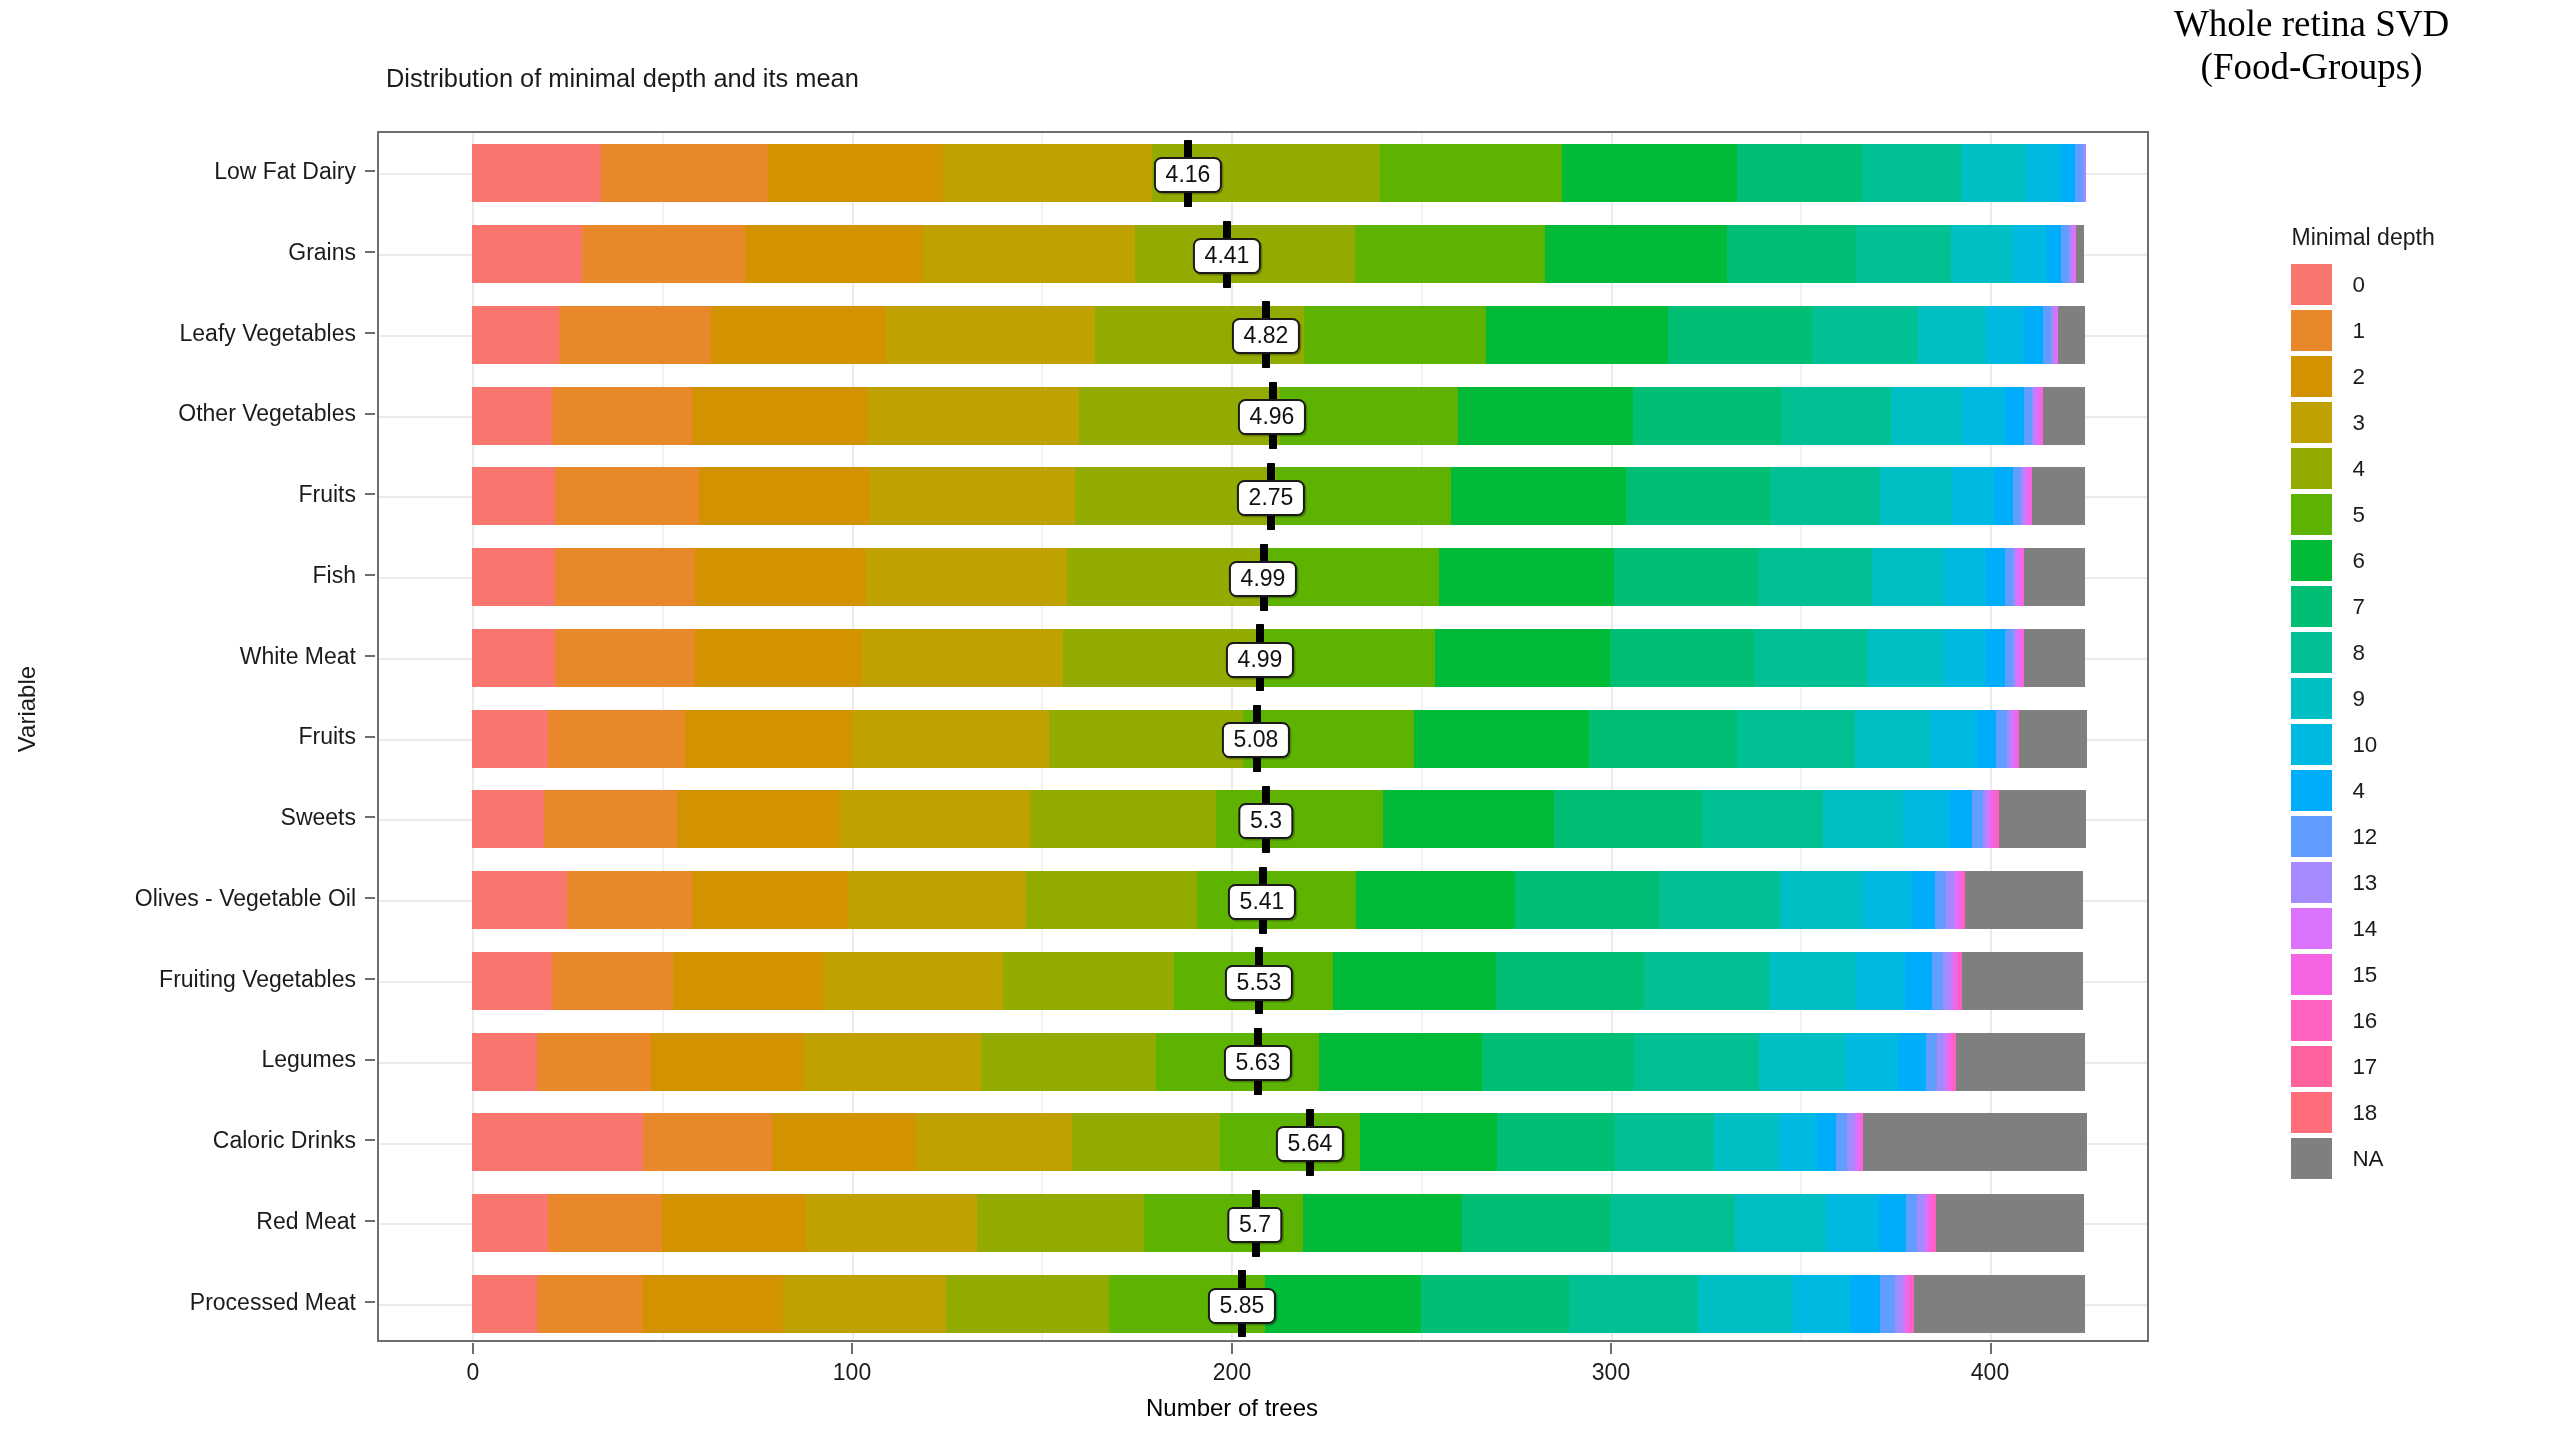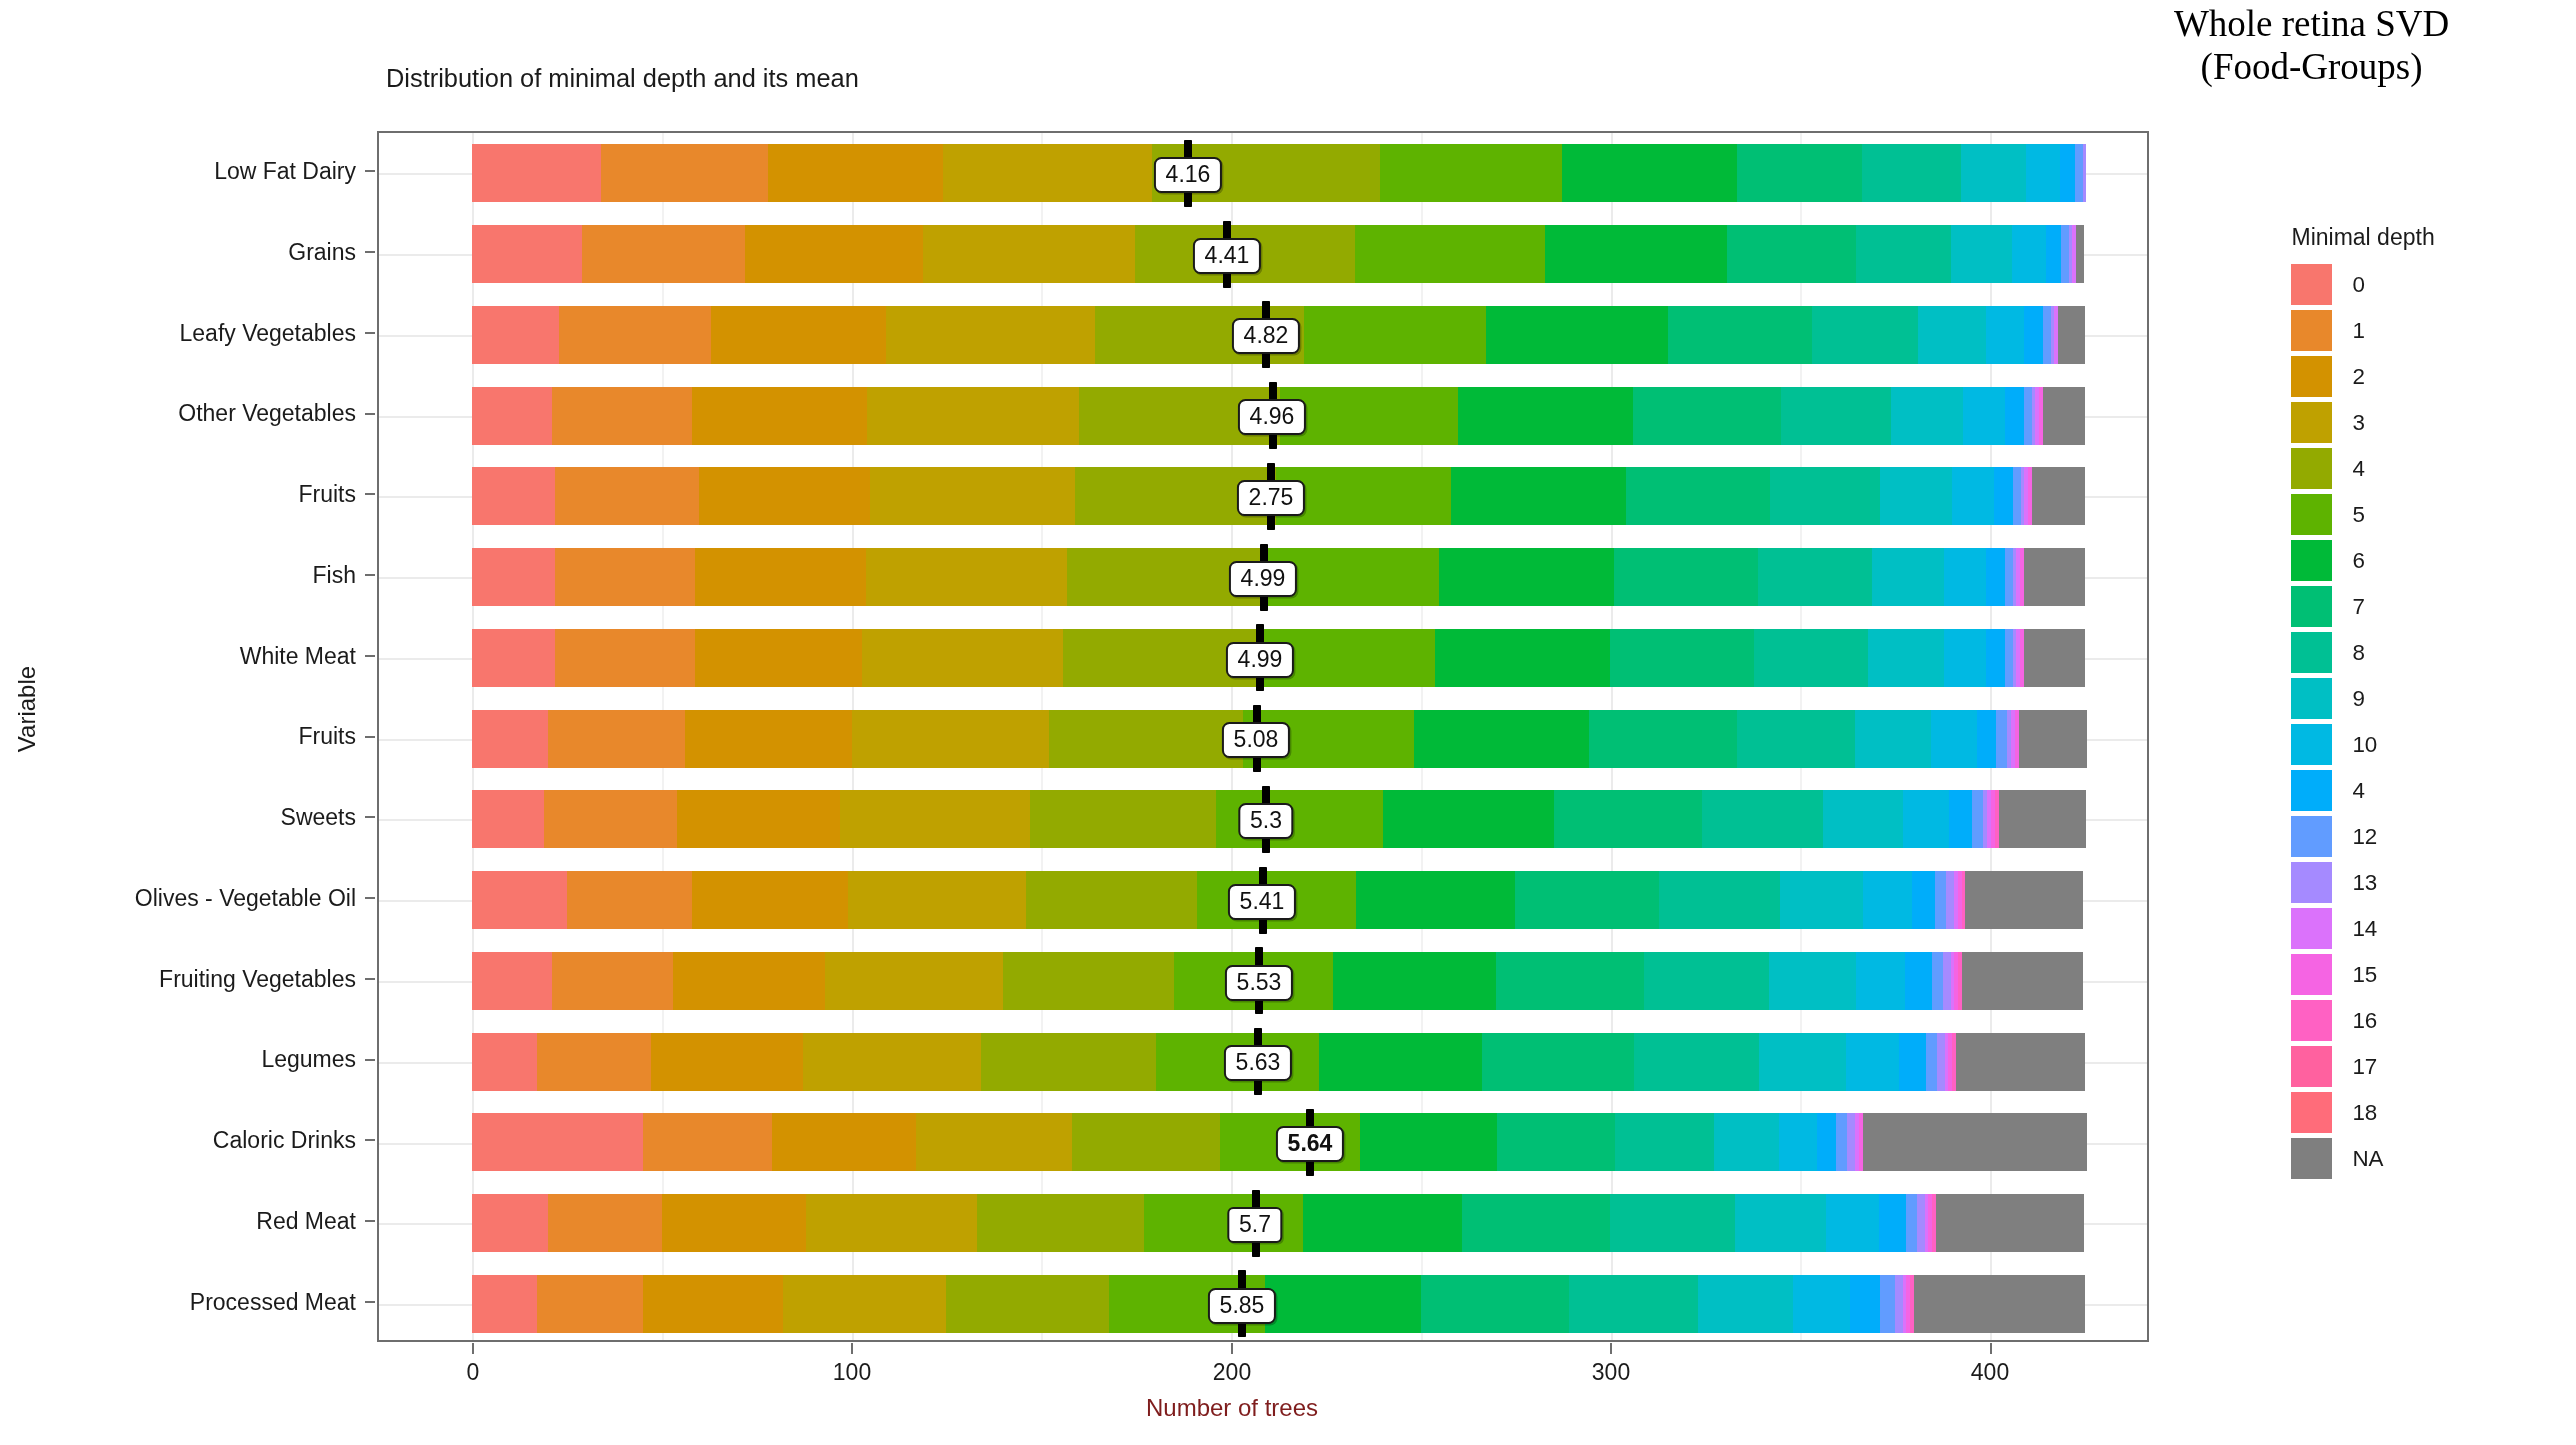--- a/index.html
+++ b/index.html
@@ -20,21 +20,21 @@
   }
 
   
   #y-axis-title{
     position:absolute; left:-48px; top:695px; width:149px;
     transform:rotate(-90deg); transform-origin:center center;
     text-align:center; font-size:24px; color:#1b1b1b;
   }
   #x-axis-title{
     position:absolute; left:473px; top:1394px; width:1518px;
-    text-align:center; font-size:24px; color:#7f1d1d;
+    text-align:center; font-size:24px; color:#000000;
   }
 
   
   #panel{
     position:absolute; left:377px; top:131px;
     width:1772px; height:1211px;
     background:#ffffff;
     border:2.2px solid #6e6e6e;
     box-sizing:border-box;
   }
@@ -460,21 +460,21 @@
           <div class="seg" style="width: 38px; background: rgb(0, 185, 227);"></div>
           <div class="seg" style="width: 19px; background: rgb(0, 173, 250);"></div>
           <div class="seg" style="width: 11.4px; background: rgb(97, 156, 255);"></div>
           <div class="seg" style="width: 7.6px; background: rgb(165, 138, 255);"></div>
           <div class="seg" style="width: 3.8px; background: rgb(219, 114, 251);"></div>
           <div class="seg" style="width: 3.8px; background: rgb(245, 100, 227);"></div>
           <div class="seg" style="width: 224px; background: rgb(127, 127, 127);"></div>
         </div>
       </div>
       <div class="mean-line" style="left: 927px; top: 976px;"></div>
-      <div class="mean-label" style="left: 931px; top: 993px; font-weight: bold;">5.64</div>
+      <div class="mean-label" style="left: 931px; top: 993px;">5.64</div>
       <div class="bar-row" style="top: 1061px; width: 1772px;">
         <div class="bar" style="left: 93px;">
           <div class="seg" style="width: 76px; background: rgb(248, 118, 109);"></div>
           <div class="seg" style="width: 114px; background: rgb(232, 136, 43);"></div>
           <div class="seg" style="width: 144px; background: rgb(211, 146, 0);"></div>
           <div class="seg" style="width: 171px; background: rgb(191, 161, 0);"></div>
           <div class="seg" style="width: 167px; background: rgb(147, 170, 0);"></div>
           <div class="seg" style="width: 159px; background: rgb(94, 179, 0);"></div>
           <div class="seg" style="width: 159px; background: rgb(0, 186, 56);"></div>
           <div class="seg" style="width: 148px; background: rgb(0, 191, 116);"></div>

